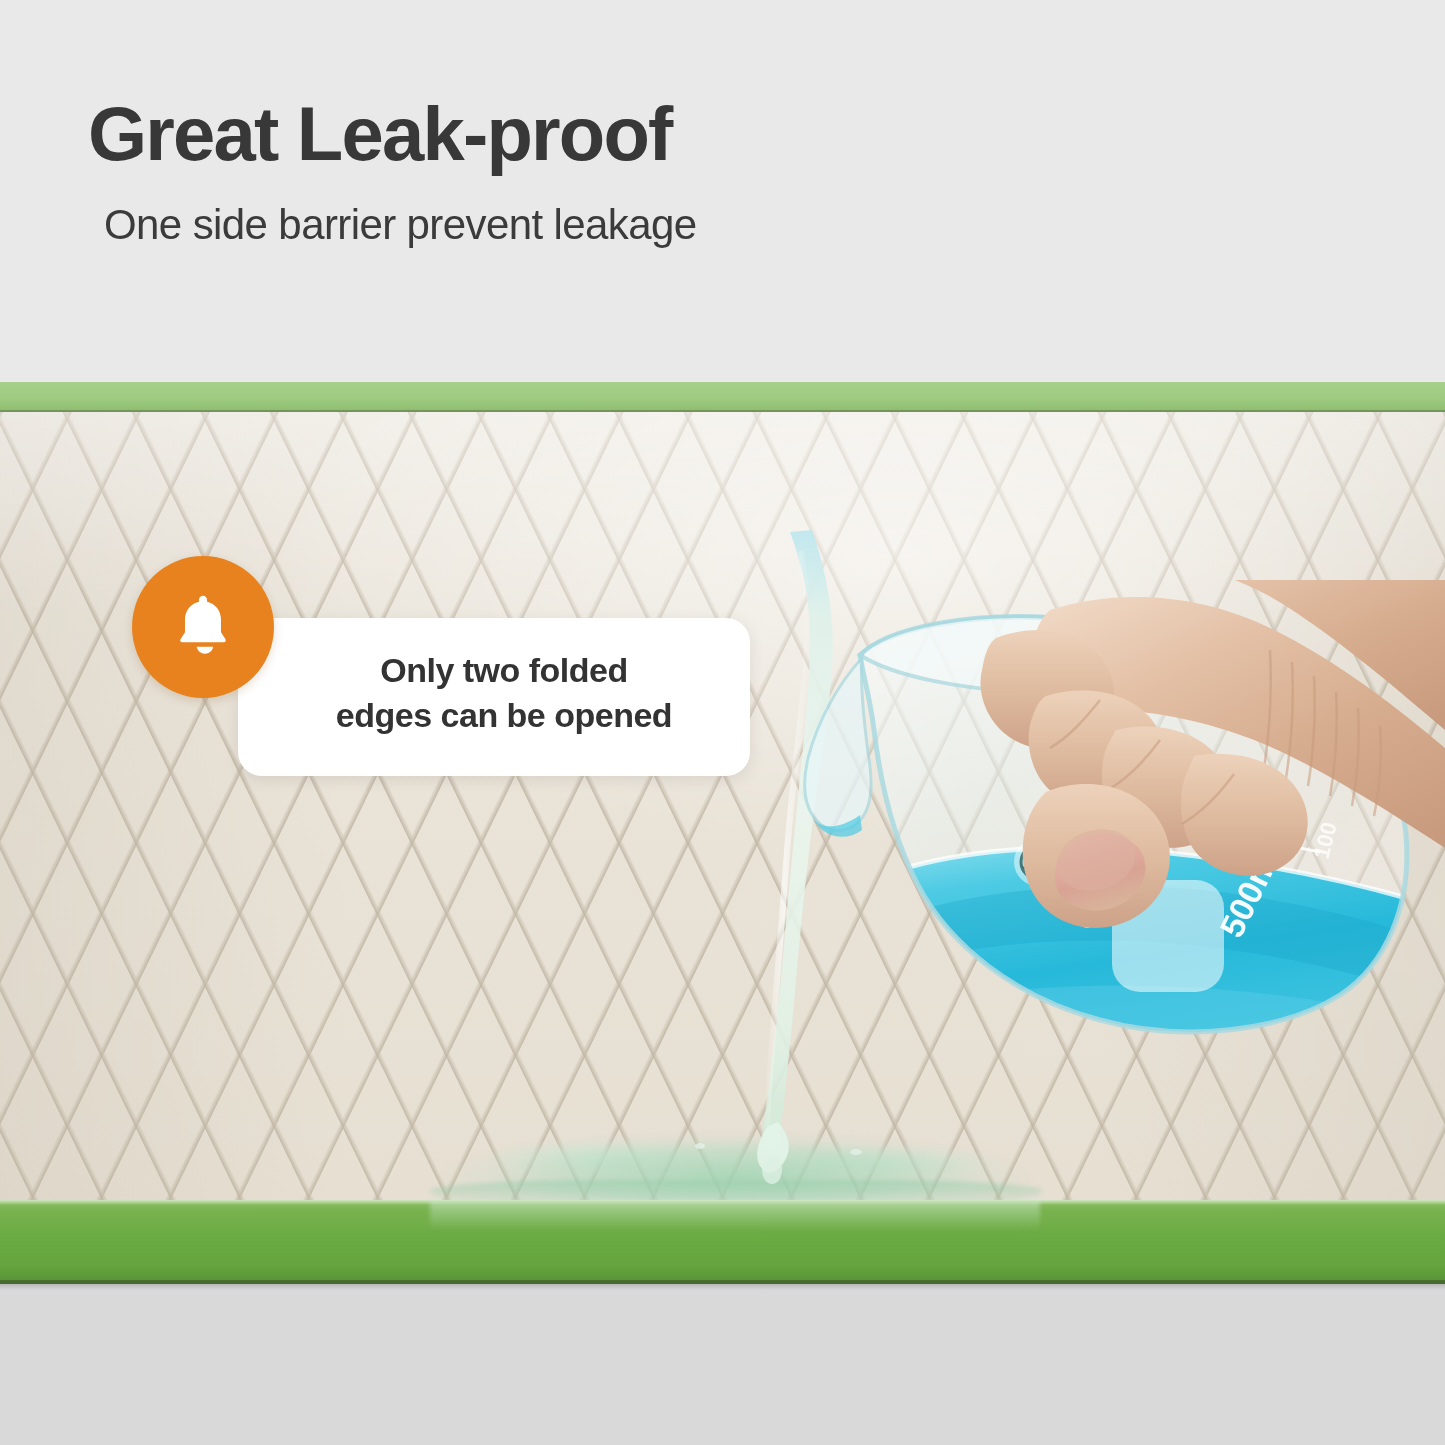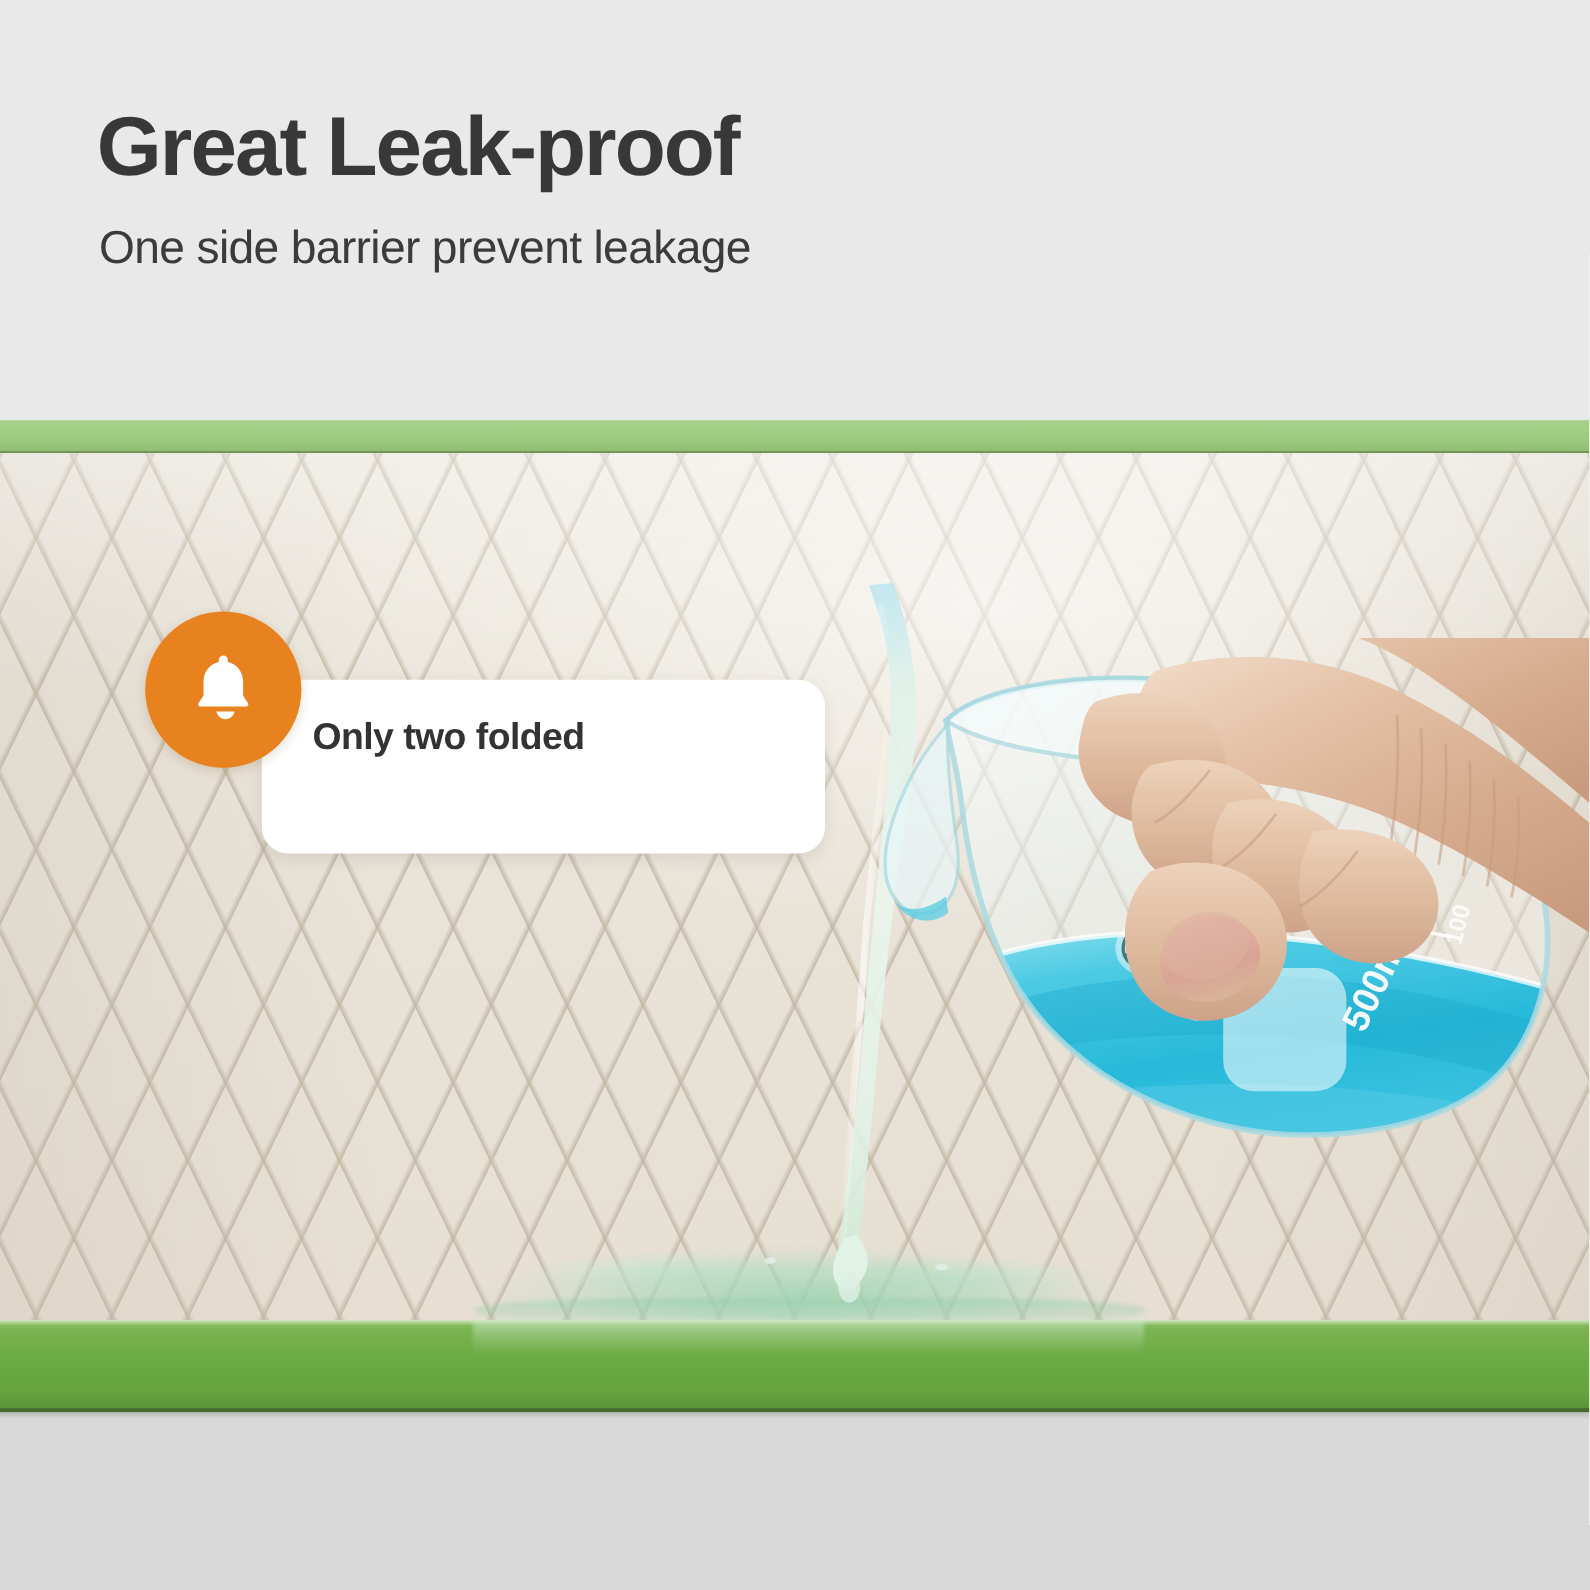--- a/index.html
+++ b/index.html
@@ -37,21 +37,21 @@
     font-weight: 700;
     letter-spacing: -1.8px;
     color: #383838;
     line-height: 1;
     white-space: nowrap;
     z-index: 6;
     text-align: center;
   }
   .subheadline {
     position: absolute;
-    left: 90px;
+    left: 104px;
     top: 204px;
     font-size: 42px;
     font-weight: 400;
     letter-spacing: -0.6px;
     color: #3b3b3b;
     line-height: 1;
     white-space: nowrap;
     z-index: 6;
   }
 
@@ -213,20 +213,21 @@
   .callout {
     position: absolute;
     left: 238px;
     top: 618px;
     width: 512px;
     height: 158px;
     background: #ffffff;
     border-radius: 24px;
     box-shadow: 0 4px 14px rgba(90,85,75,.13);
     z-index: 7;
+    text-align: center;
   }
   .callout-text {
     position: absolute;
     left: 46px;
     top: 30px;
     width: 440px;
     font-size: 34px;
     font-weight: 700;
     letter-spacing: -0.5px;
     line-height: 1.33;
@@ -493,20 +494,21 @@
 
   <div class="header-band"></div>
   <div class="headline">Great Leak-proof</div>
   <div class="subheadline">One side barrier prevent leakage</div>
 
   <div class="footer-band"></div>
 
   <div class="callout">
     <div class="callout-text">
       <span>Only two folded</span><br>
+      <span>edges can be opened</span>
     </div>
   </div>
 
   <div class="callout-badge">
     <svg viewBox="0 0 24 24">
       <path fill="#ffffff" d="M12 1.6c-.75 0-1.36.61-1.36 1.36v.63C7.9 4.2 6 6.62 6 9.5v4.26L4.5 16.1c-.28.44.04 1.02.56 1.02h13.88c.52 0 .84-.58.56-1.02L18 13.76V9.5c0-2.88-1.9-5.3-4.64-5.91v-.63c0-.75-.61-1.36-1.36-1.36z"></path>
       <path fill="#ffffff" d="M9.9 18.6c.22 1.32 1.37 2.32 2.75 2.32s2.53-1 2.75-2.32H9.9z"></path>
     </svg>
   </div>
 

